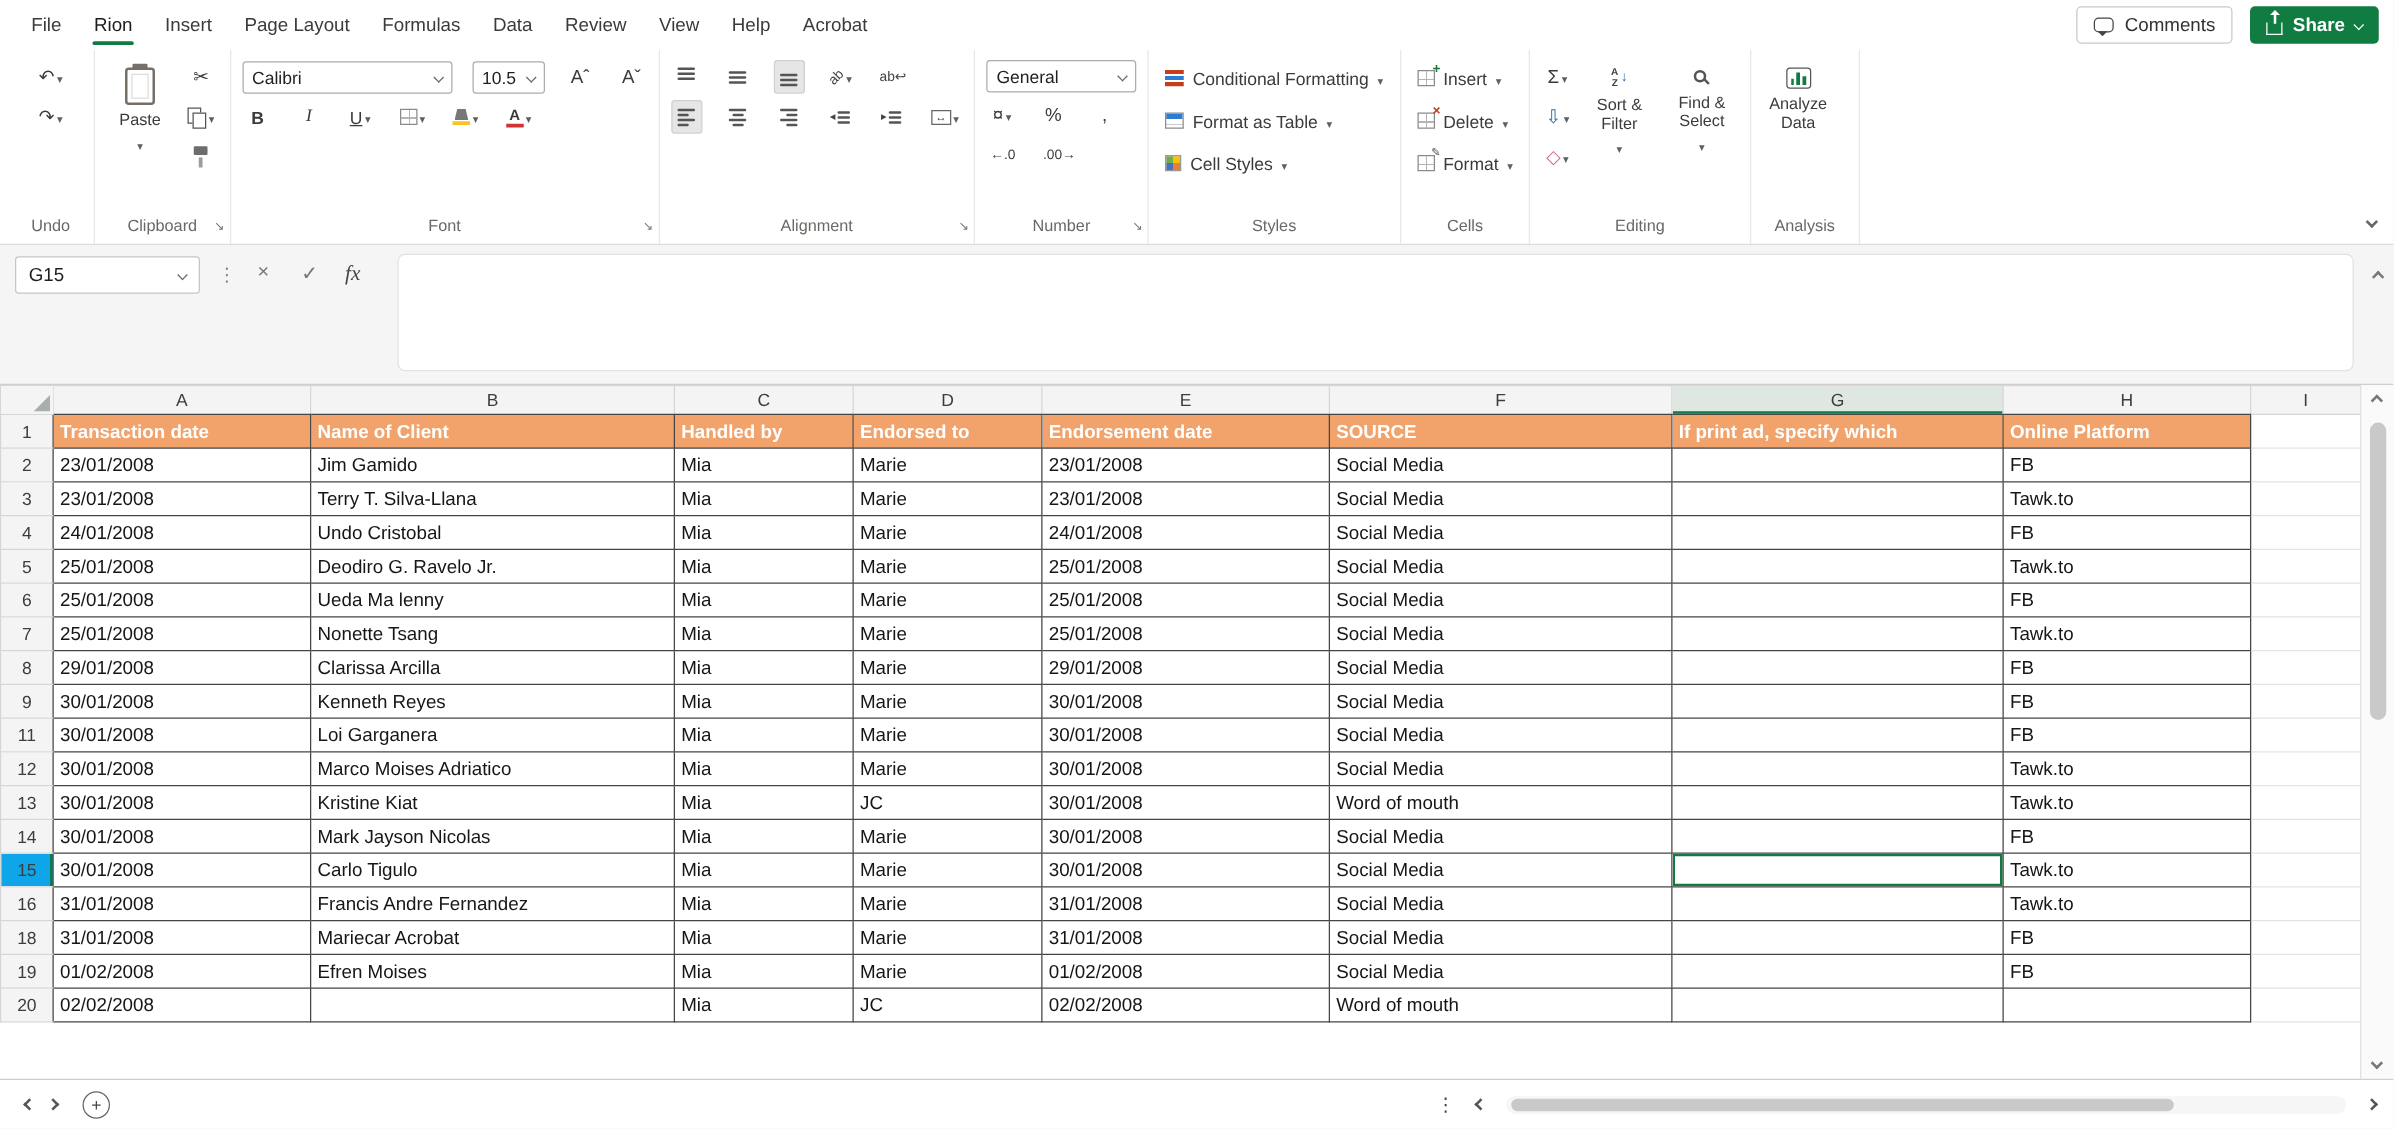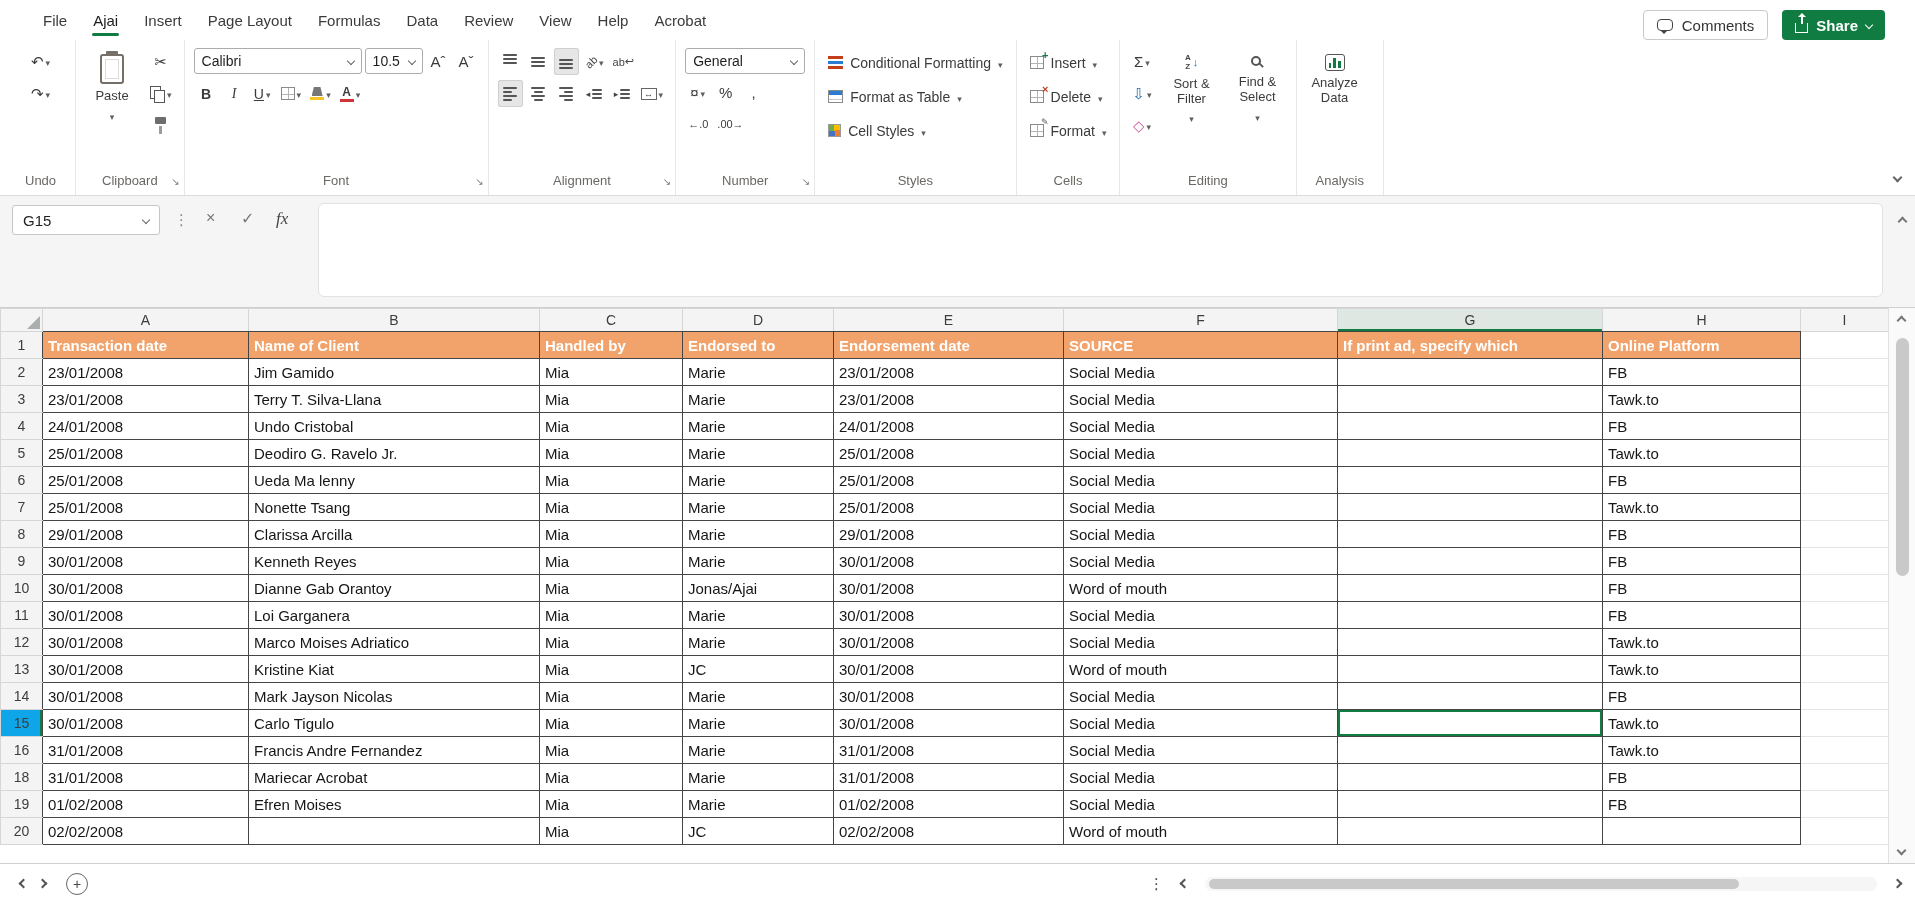--- a/index.html
+++ b/index.html
@@ -2,21 +2,21 @@
 <html><head>
 <meta charset="utf-8">
 <style>
 *{box-sizing:border-box}
 html,body{margin:0;padding:0}
 body{font-family:"Liberation Sans","DejaVu Sans",sans-serif;background:#e9e9e9}
 .app{position:relative;width:1915px;height:903px;background:#fff;overflow:hidden;color:#262626}
 button{font-family:inherit;background:none;border:none;padding:0;color:#3b3b3b;cursor:default}
 
 
-.menubar{height:40px;display:flex;align-items:flex-end;padding:0 30px}
+.menubar{height:40px;display:flex;align-items:center;padding:0 12px}
 .menu-items{display:flex;align-items:center}
 .menu-item{padding:0 13px;height:40px;display:flex;align-items:center;font-size:15px;color:#3b3b3b;position:relative;white-space:nowrap}
 .menu-item.active{color:#1c1c1c}
 .menu-item.active::after{content:"";position:absolute;left:12px;right:12px;bottom:4px;height:3px;border-radius:2px;background:#107C41}
 .menu-right{margin-left:auto;display:flex;align-items:center;gap:14px}
 .comments{display:flex;align-items:center;gap:9px;height:30px;padding:0 13px;border:1px solid #c9c9c9;border-radius:4px;font-size:15px;color:#333;background:#fff}
 .bubble{width:16px;height:12px;border:1.5px solid #444;border-radius:4px;position:relative}
 .bubble::after{content:"";position:absolute;left:2px;bottom:-8px;border:4px solid transparent;border-top-color:#444}
 .share{display:flex;align-items:center;gap:8px;height:30px;padding:0 13px;background:#107C41;border-radius:4px;color:#fff;font-size:15px;font-weight:bold}
 .shicon{width:13px;height:10px;border:1.5px solid #fff;border-top:none;position:relative;margin-top:6px}
@@ -31,21 +31,21 @@
 .chev.right{transform:rotate(-45deg)}
 .chev.tiny{width:6px;height:6px;border-width:1.5px}
 .chev.small{width:7px;height:7px}
 .chev.white{border-color:#fff}
 .dd::before{content:"▾";font-size:9px;color:#5f5f5f;line-height:1}
 
 
 .ribbon{height:156px;border-bottom:1px solid #dcdcdc;display:flex;align-items:stretch;padding:0 6px;position:relative;background:#fff}
 .rgroup{display:flex;flex-direction:column;padding:8px 9px 0;border-right:1px solid #e7e7e7;position:relative}
 .rcontent{display:flex;flex-direction:column;gap:5px}
-.rrow{display:flex;gap:3px}
+.rrow{display:flex;align-items:center;gap:16px}
 .rrow.top{align-items:flex-start;gap:8px}
 .rcol{display:flex;flex-direction:column;gap:5px}
 .rlabel{margin-top:auto;display:flex;align-items:center;justify-content:center;font-size:13px;color:#6a6864;padding:5px 10px 7px;gap:4px;white-space:nowrap}
 .launcher{position:absolute;right:4px;bottom:8px;font-size:10px;color:#777;font-style:normal}
 .rsmall{height:27px;min-width:25px;display:flex;align-items:center;justify-content:center;gap:2px;padding:0 3px;border-radius:3px}
 .rsmall.sel{background:#e6e6e6;box-shadow:inset 0 0 0 1px #cfcfcf}
 .gi{font-size:15px;color:#3b3b3b;line-height:1}
 .gi.dec{font-size:11px}
 .bi{font-size:14px;line-height:1}
 .bi.b{font-weight:bold}
@@ -162,21 +162,21 @@
 .hthumb{position:absolute;left:4px;top:2px;width:530px;height:10px;background:#c9c9c9;border-radius:5px}
 </style>
 </head>
 <body>
 
 <div class="app">
 
   <div class="menubar">
     <div class="menu-items">
         <div class="menu-item">File</div>
-        <div class="menu-item active">Ajai</div>
+        <div class="menu-item active">Rion</div>
         <div class="menu-item">Insert</div>
         <div class="menu-item">Page Layout</div>
         <div class="menu-item">Formulas</div>
         <div class="menu-item">Data</div>
         <div class="menu-item">Review</div>
         <div class="menu-item">View</div>
         <div class="menu-item">Help</div>
         <div class="menu-item">Acrobat</div>
       </div>
     <div class="menu-right">
@@ -669,32 +669,20 @@
             <td class="">Kenneth Reyes</td>
             <td class="">Mia</td>
             <td class="">Marie</td>
             <td class="">30/01/2008</td>
             <td class="">Social Media</td>
             <td class=""></td>
             <td class="">FB</td>
             <td class="light"></td>
           </tr>
           <tr>
-            <td class="rowhdr">10</td>
-            <td class="">30/01/2008</td>
-            <td class="">Dianne Gab Orantoy</td>
-            <td class="">Mia</td>
-            <td class="">Jonas/Ajai</td>
-            <td class="">30/01/2008</td>
-            <td class="">Word of mouth</td>
-            <td class=""></td>
-            <td class="">FB</td>
-            <td class="light"></td>
-          </tr>
-          <tr>
             <td class="rowhdr">11</td>
             <td class="">30/01/2008</td>
             <td class="">Loi Garganera</td>
             <td class="">Mia</td>
             <td class="">Marie</td>
             <td class="">30/01/2008</td>
             <td class="">Social Media</td>
             <td class=""></td>
             <td class="">FB</td>
             <td class="light"></td>

